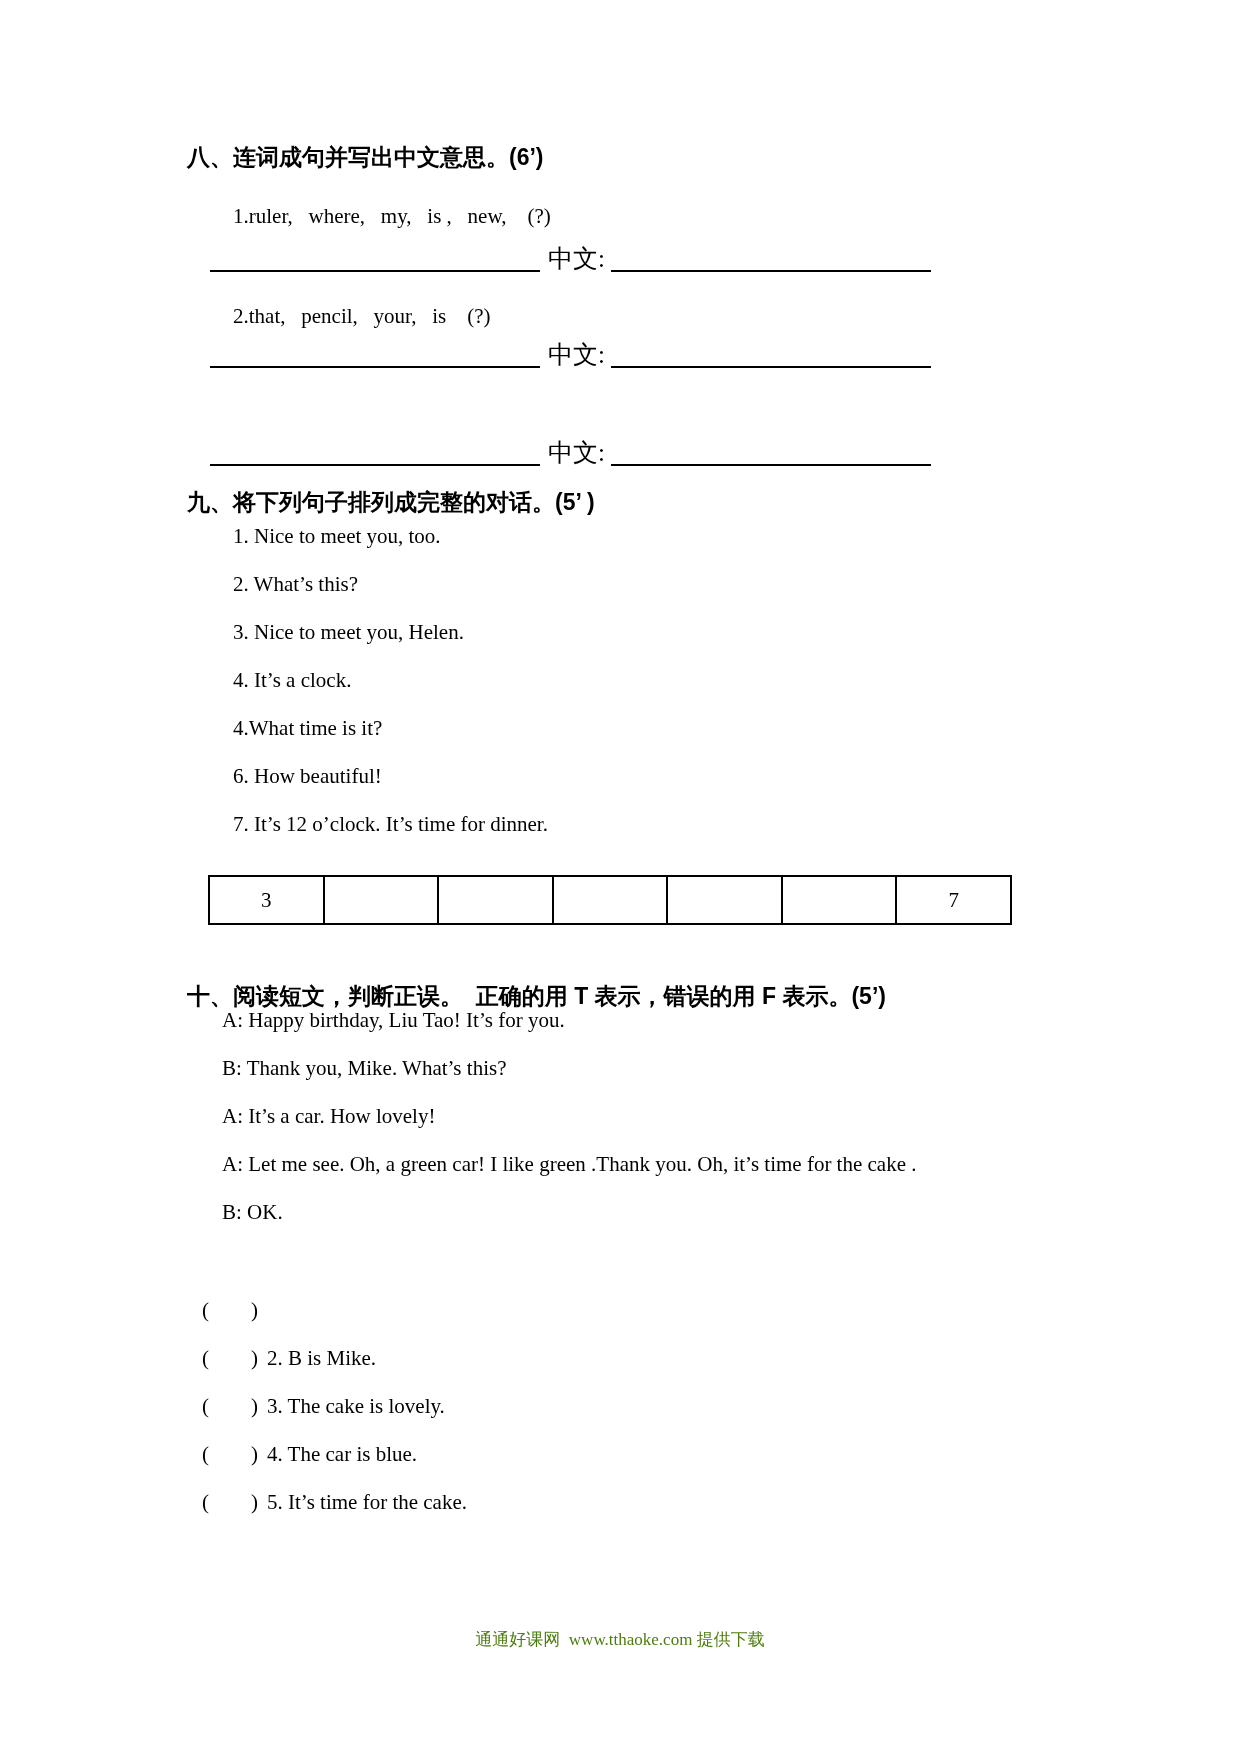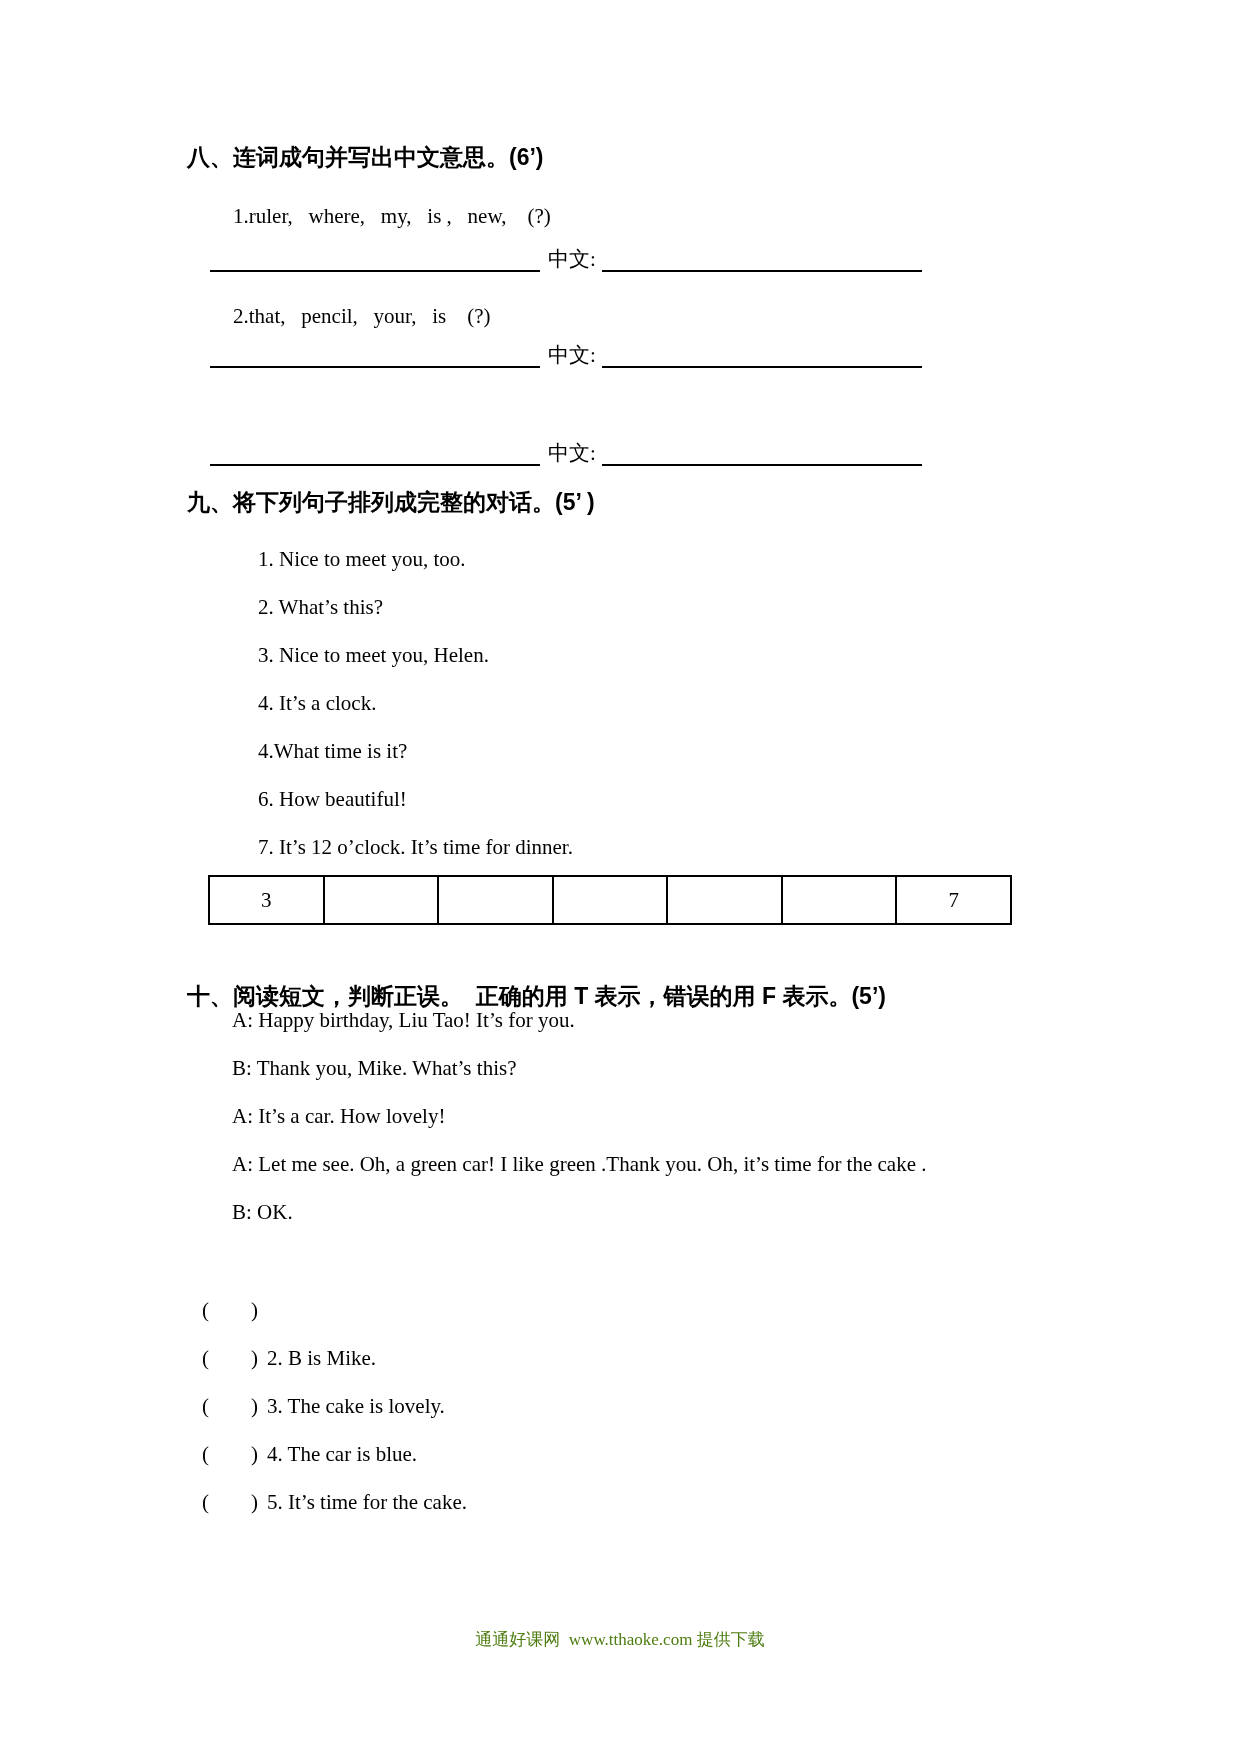--- a/index.html
+++ b/index.html
@@ -30,26 +30,26 @@
   .blank-row {
     position:absolute; left:210px; width:724px; height:34px;
     display:flex; align-items:flex-end;
   }
   #s8-blank-1 { top:238px; }
   #s8-blank-2 { top:334px; }
   #s8-blank-3 { top:432px; }
   .blank-line { display:inline-block; height:100%; border-bottom:2px solid #000; }
   .blank-line.first  { width:330px; }
   .blank-line.second { width:320px; }
-  .zw-label { font-size:21px; line-height:24px; padding:0 6px 1px 8px; white-space:pre; }
+  .zw-label { font-size:25px; line-height:24px; padding:0 6px 1px 8px; white-space:pre; }
 
   .line-list { position:absolute; font-size:21px; }
   .line-list .line { height:48px; line-height:48px; white-space:pre; }
-  #s9-list   { top:535px;  left:233px;margin-left:25px; }
-  #s10-passage { top:996px; left:232px; }
+  #s9-list   { top:512px;  left:233px; }
+  #s10-passage { top:996px; left:222px; }
   #s10-questions { top:1286px; left:202px; }
 
   .q-row { height:48px; line-height:48px; display:flex; align-items:center; }
   .q-paren { font-size:21px; }
   .paren-gap { display:inline-block; width:42px; }
   .q-text { font-size:21px; margin-left:9px; white-space:pre; }
 
   #answer-table {
     position:absolute; top:875px; left:208px; width:800px; height:46px;
     display:flex; border:2px solid #000;

